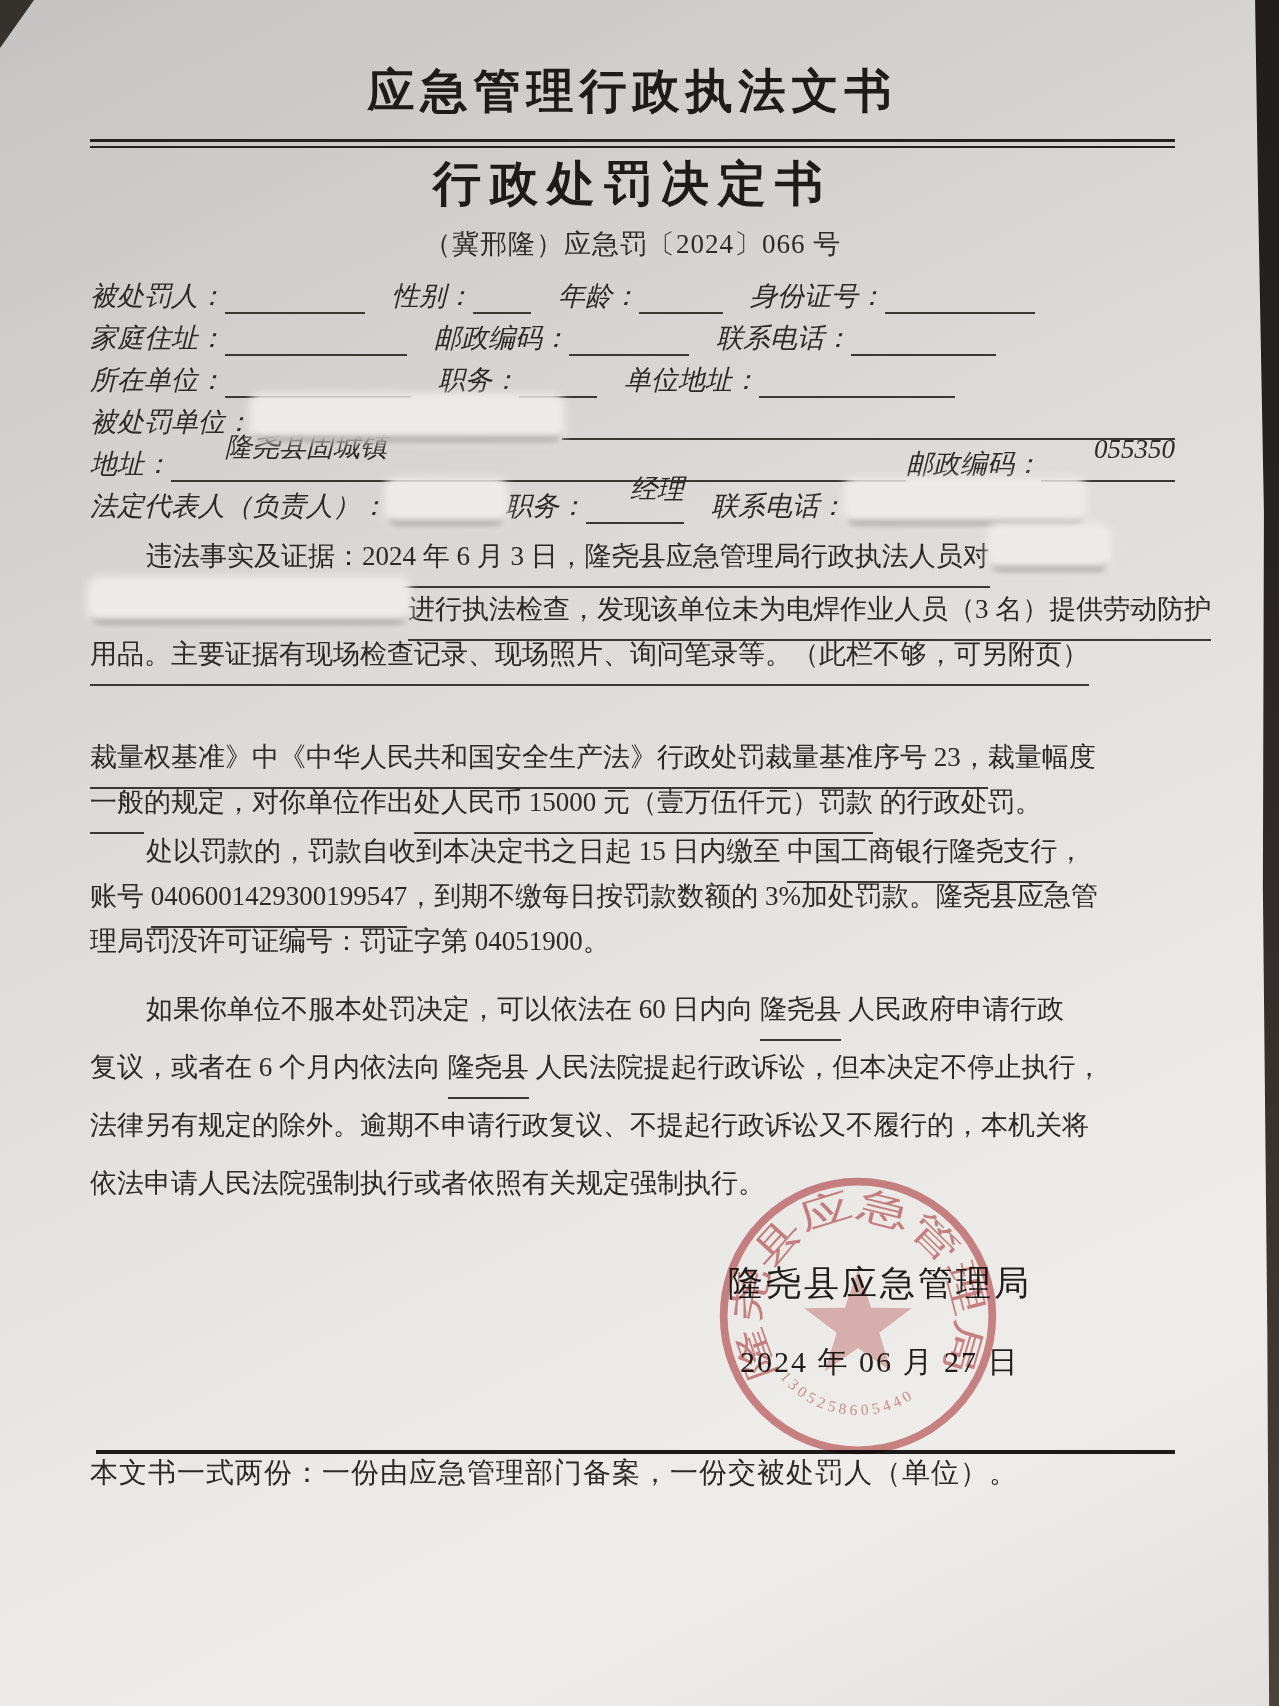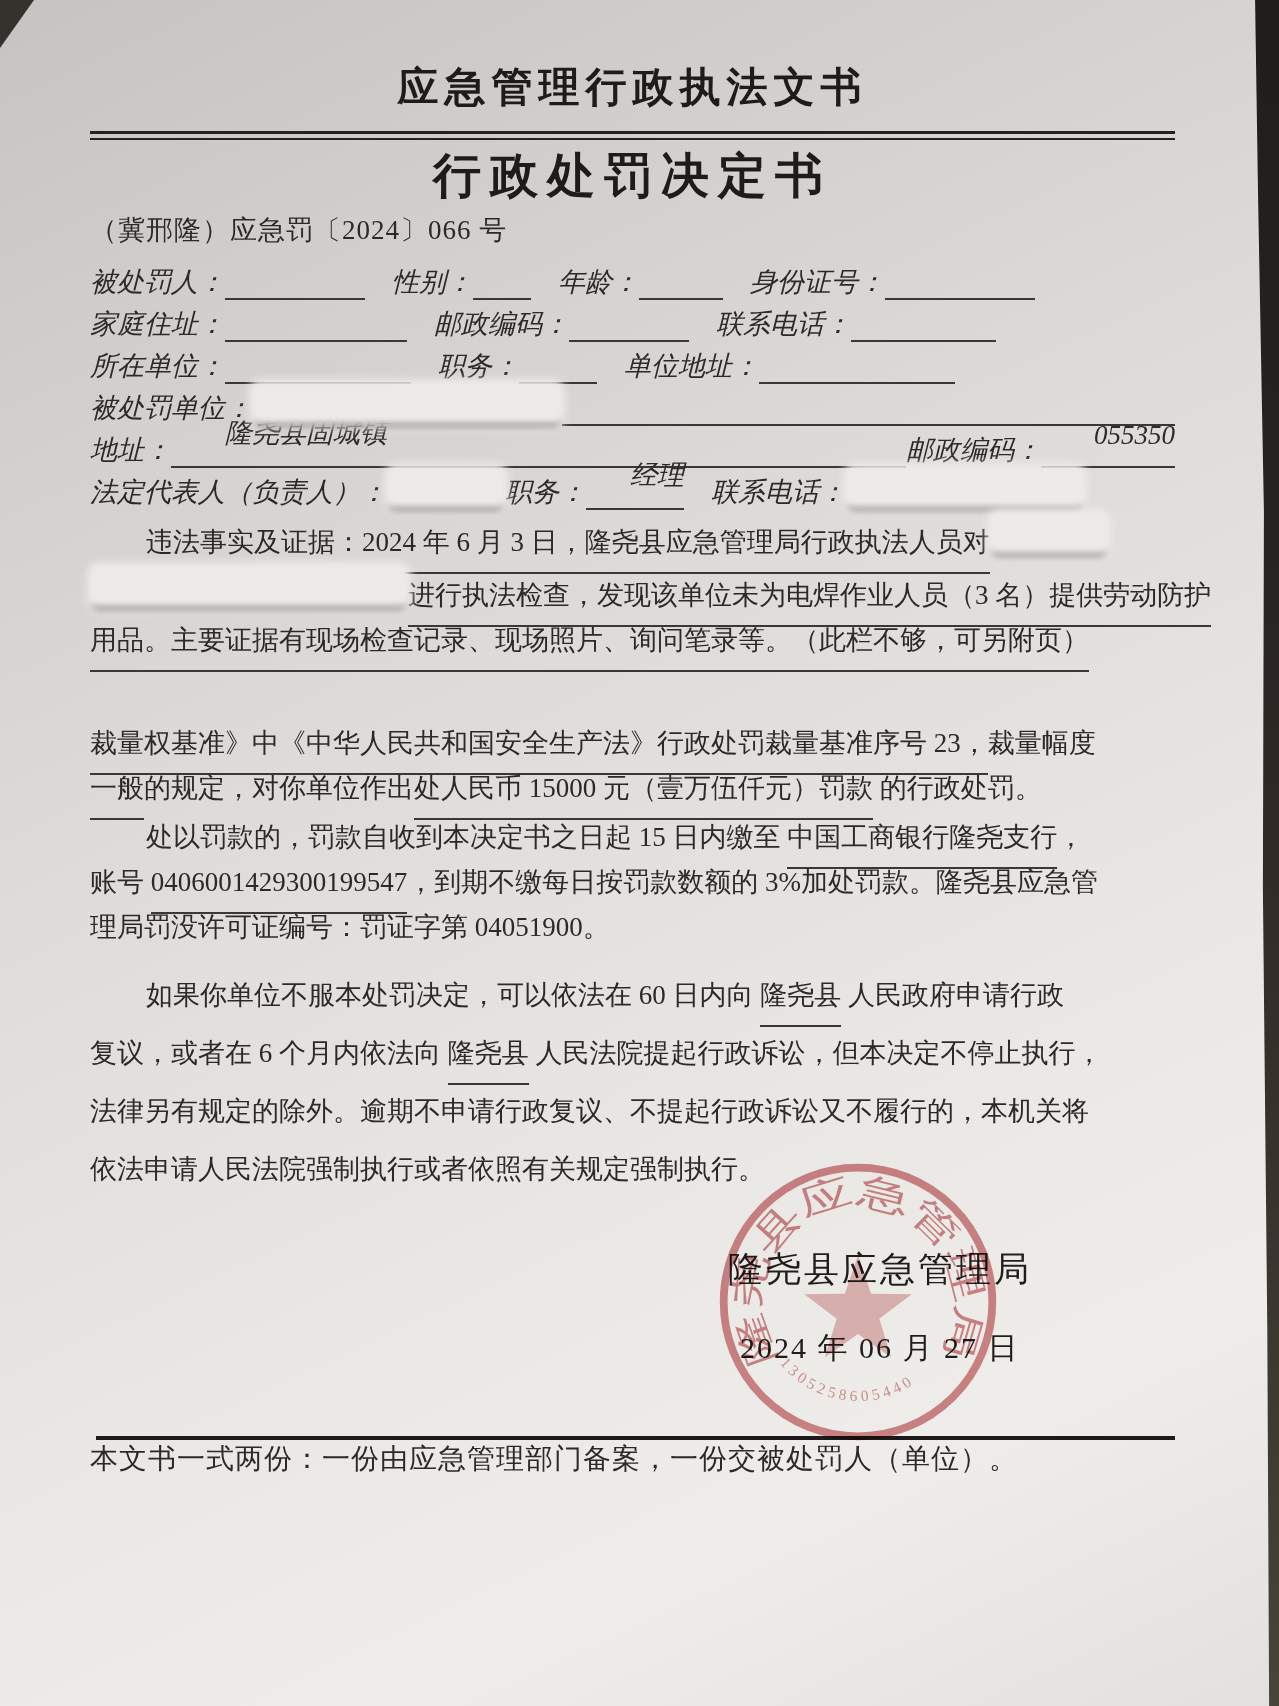--- a/index.html
+++ b/index.html
@@ -14,24 +14,24 @@
     position:absolute; top:0; right:0; width:26px; height:1706px;
     background: linear-gradient(to bottom,#211d1a 0%,#262220 30%,#322d28 55%,#3e3831 80%,#4a433a 100%);
     clip-path: polygon(8% 0%, 100% 0%, 100% 100%, 62% 100%, 55% 78%, 38% 52%, 42% 30%, 20% 12%);
   }
   .edge-corner {
     position:absolute; top:0; left:0; width:34px; height:48px;
     background:#35312c;
     clip-path: polygon(0 0, 100% 0, 0 100%);
   }
   .content { position:absolute; left:90px; top:0; width:1085px; }
-  .t1 { margin-top:62px; text-align:center; font-size:41px; font-weight:bold; letter-spacing:6px; color:#1d1c1a; line-height:1.25; }
+  .t1 { margin-top:62px; text-align:center; font-size:47px; font-weight:bold; letter-spacing:6px; color:#1d1c1a; line-height:1.25; }
   .rule2 { margin-top:18px; height:4px; border-top:3px solid #23221f; border-bottom:2px solid #23221f; }
   .t2 { margin-top:6px; text-align:center; font-size:48px; font-weight:bold; letter-spacing:9px; color:#1d1c1a; line-height:1.25; }
-  .docno { margin-top:6px; font-size:27px; letter-spacing:1px; line-height:1.4; }
+  .docno { margin-top:12px; text-align:center; font-size:27px; letter-spacing:1px; line-height:1.4; }
   .form { margin-top:8px; font-size:27px; }
   .frow { display:flex; align-items:flex-end; height:42px; white-space:pre;font-style:italic; }
   .seg { white-space:pre; }
   .frow .seg { display:inline-block; }
   .seg.u { border-bottom:2px solid #3a3833; padding-bottom:15px; }
   .seg.c { text-align:right; }
   .seg.g { flex-grow:1; }
   .redact {
     display:inline-block; height:27px; background:#edebe8;
     border-radius:9px; filter:blur(3px); vertical-align:-5px;

